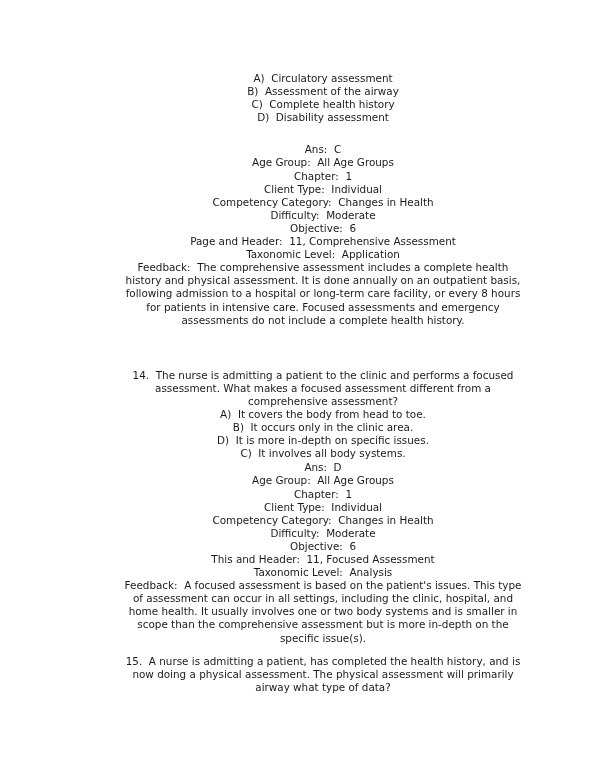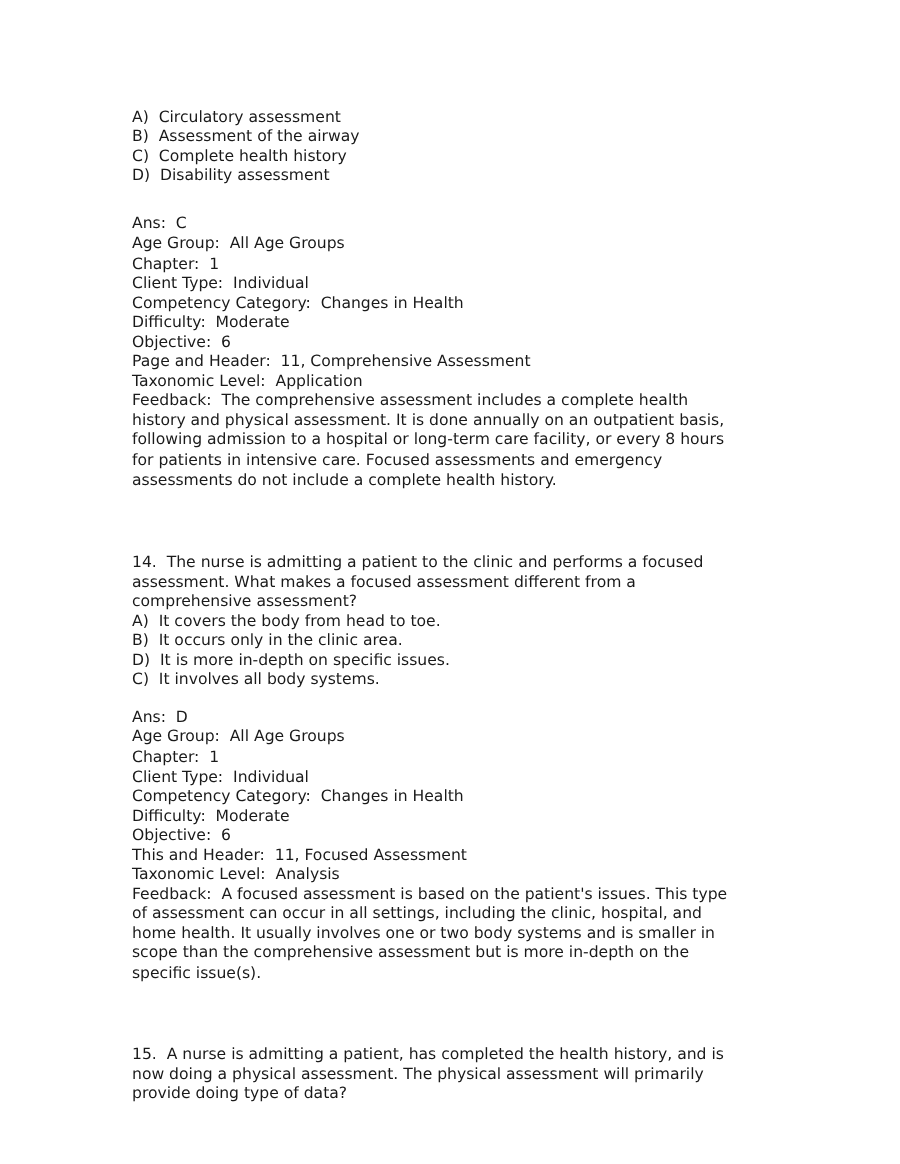--- a/index.html
+++ b/index.html
@@ -33,21 +33,21 @@
   }
   .line {
     white-space: pre;
     height: 13.1px;
   }
 </style>
 </head>
 <body>
 
 <div class="page">
-  <div class="doc" id="doc" style="color: rgb(26, 26, 26);">
+  <div class="doc" id="doc" style="color: rgb(26, 26, 26); text-align: center;">
       <div class="block" style="margin-top: 0px;">
         <div class="line">A)  Circulatory assessment</div>
         <div class="line">B)  Assessment of the airway</div>
         <div class="line">C)  Complete health history</div>
         <div class="line">D)  Disability assessment</div>
       </div>
       <div class="block" style="margin-top: 19px;">
         <div class="line">Ans:  C</div>
         <div class="line">Age Group:  All Age Groups</div>
         <div class="line">Chapter:  1</div>
@@ -65,35 +65,35 @@
       </div>
       <div class="block" style="margin-top: 42px;">
         <div class="line">14.  The nurse is admitting a patient to the clinic and performs a focused</div>
         <div class="line">assessment. What makes a focused assessment different from a</div>
         <div class="line">comprehensive assessment?</div>
         <div class="line">A)  It covers the body from head to toe.</div>
         <div class="line">B)  It occurs only in the clinic area.</div>
         <div class="line">D)  It is more in-depth on specific issues.</div>
         <div class="line">C)  It involves all body systems.</div>
       </div>
-      <div class="block" style="margin-top: 12px;">
+      <div class="block" style="margin-top: 1px;">
         <div class="line">Ans:  D</div>
         <div class="line">Age Group:  All Age Groups</div>
         <div class="line">Chapter:  1</div>
         <div class="line">Client Type:  Individual</div>
         <div class="line">Competency Category:  Changes in Health</div>
         <div class="line">Difficulty:  Moderate</div>
         <div class="line">Objective:  6</div>
         <div class="line">This and Header:  11, Focused Assessment</div>
         <div class="line">Taxonomic Level:  Analysis</div>
         <div class="line">Feedback:  A focused assessment is based on the patient's issues. This type</div>
         <div class="line">of assessment can occur in all settings, including the clinic, hospital, and</div>
         <div class="line">home health. It usually involves one or two body systems and is smaller in</div>
         <div class="line">scope than the comprehensive assessment but is more in-depth on the</div>
         <div class="line">specific issue(s).</div>
       </div>
-      <div class="block" style="margin-top: 41px;">
+      <div class="block" style="margin-top: 10px;">
         <div class="line">15.  A nurse is admitting a patient, has completed the health history, and is</div>
         <div class="line">now doing a physical assessment. The physical assessment will primarily</div>
-        <div class="line">provide doing type of data?</div>
+        <div class="line">airway what type of data?</div>
       </div>
     </div>
 </div>
 
 </body></html>

